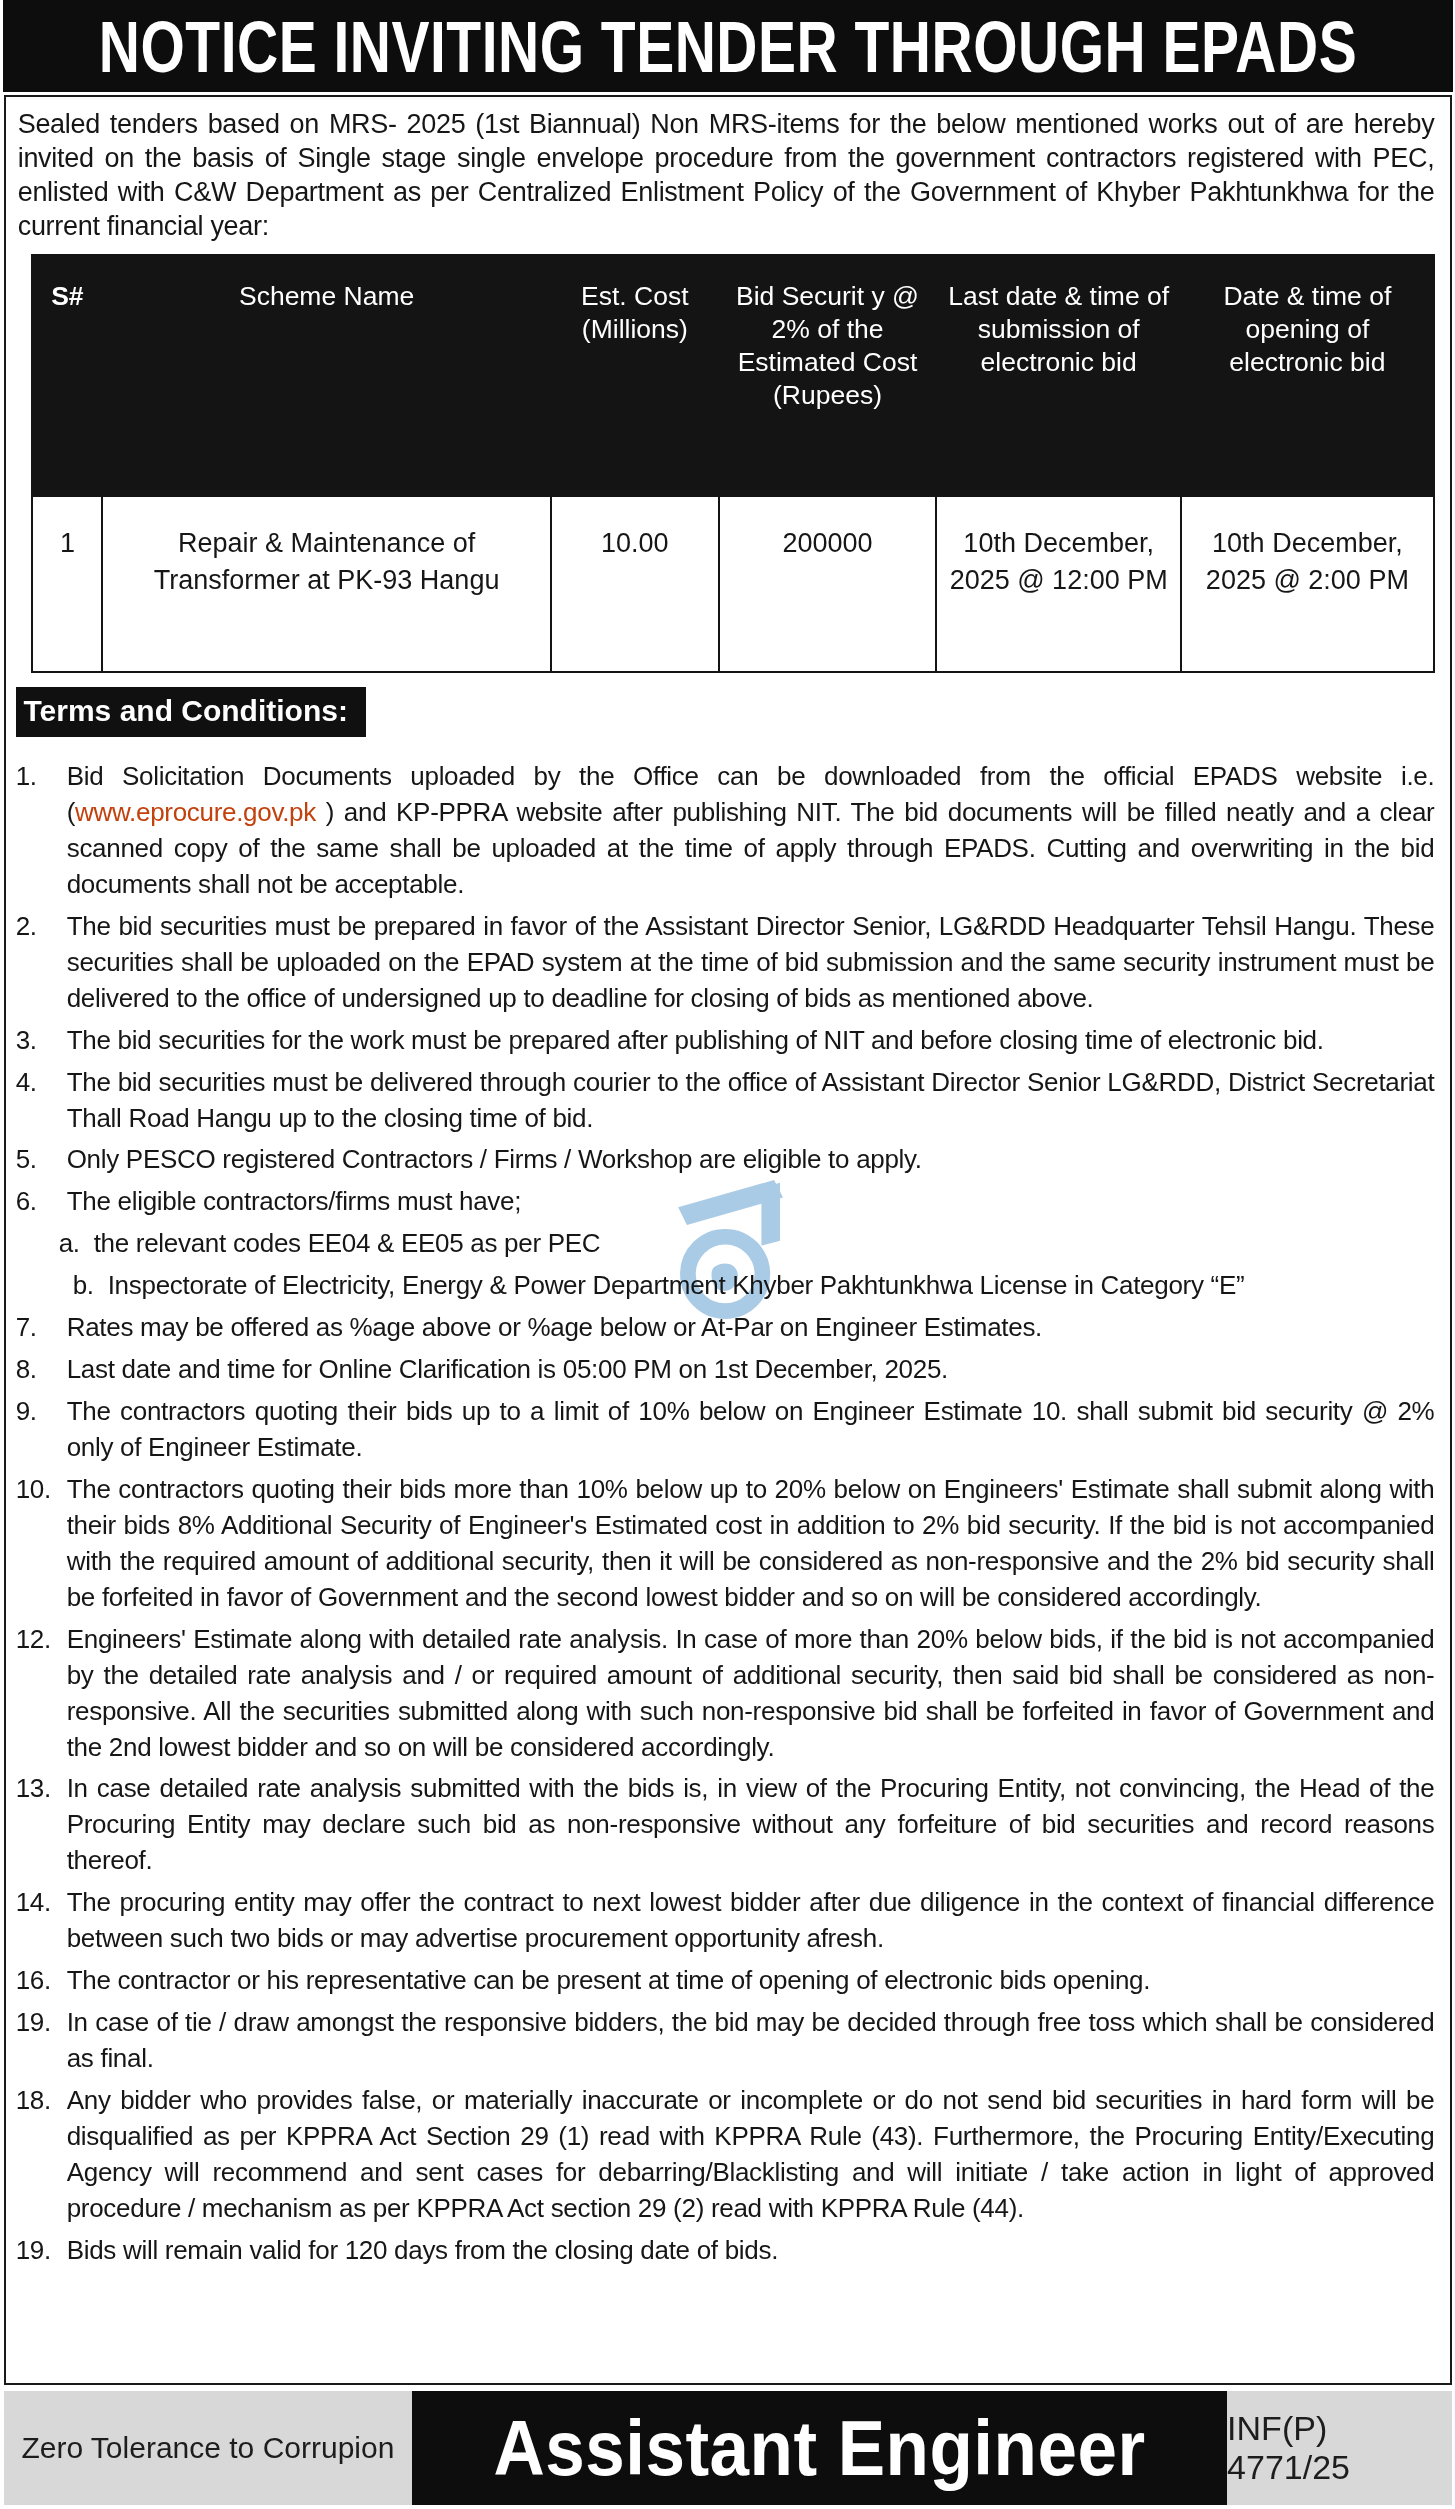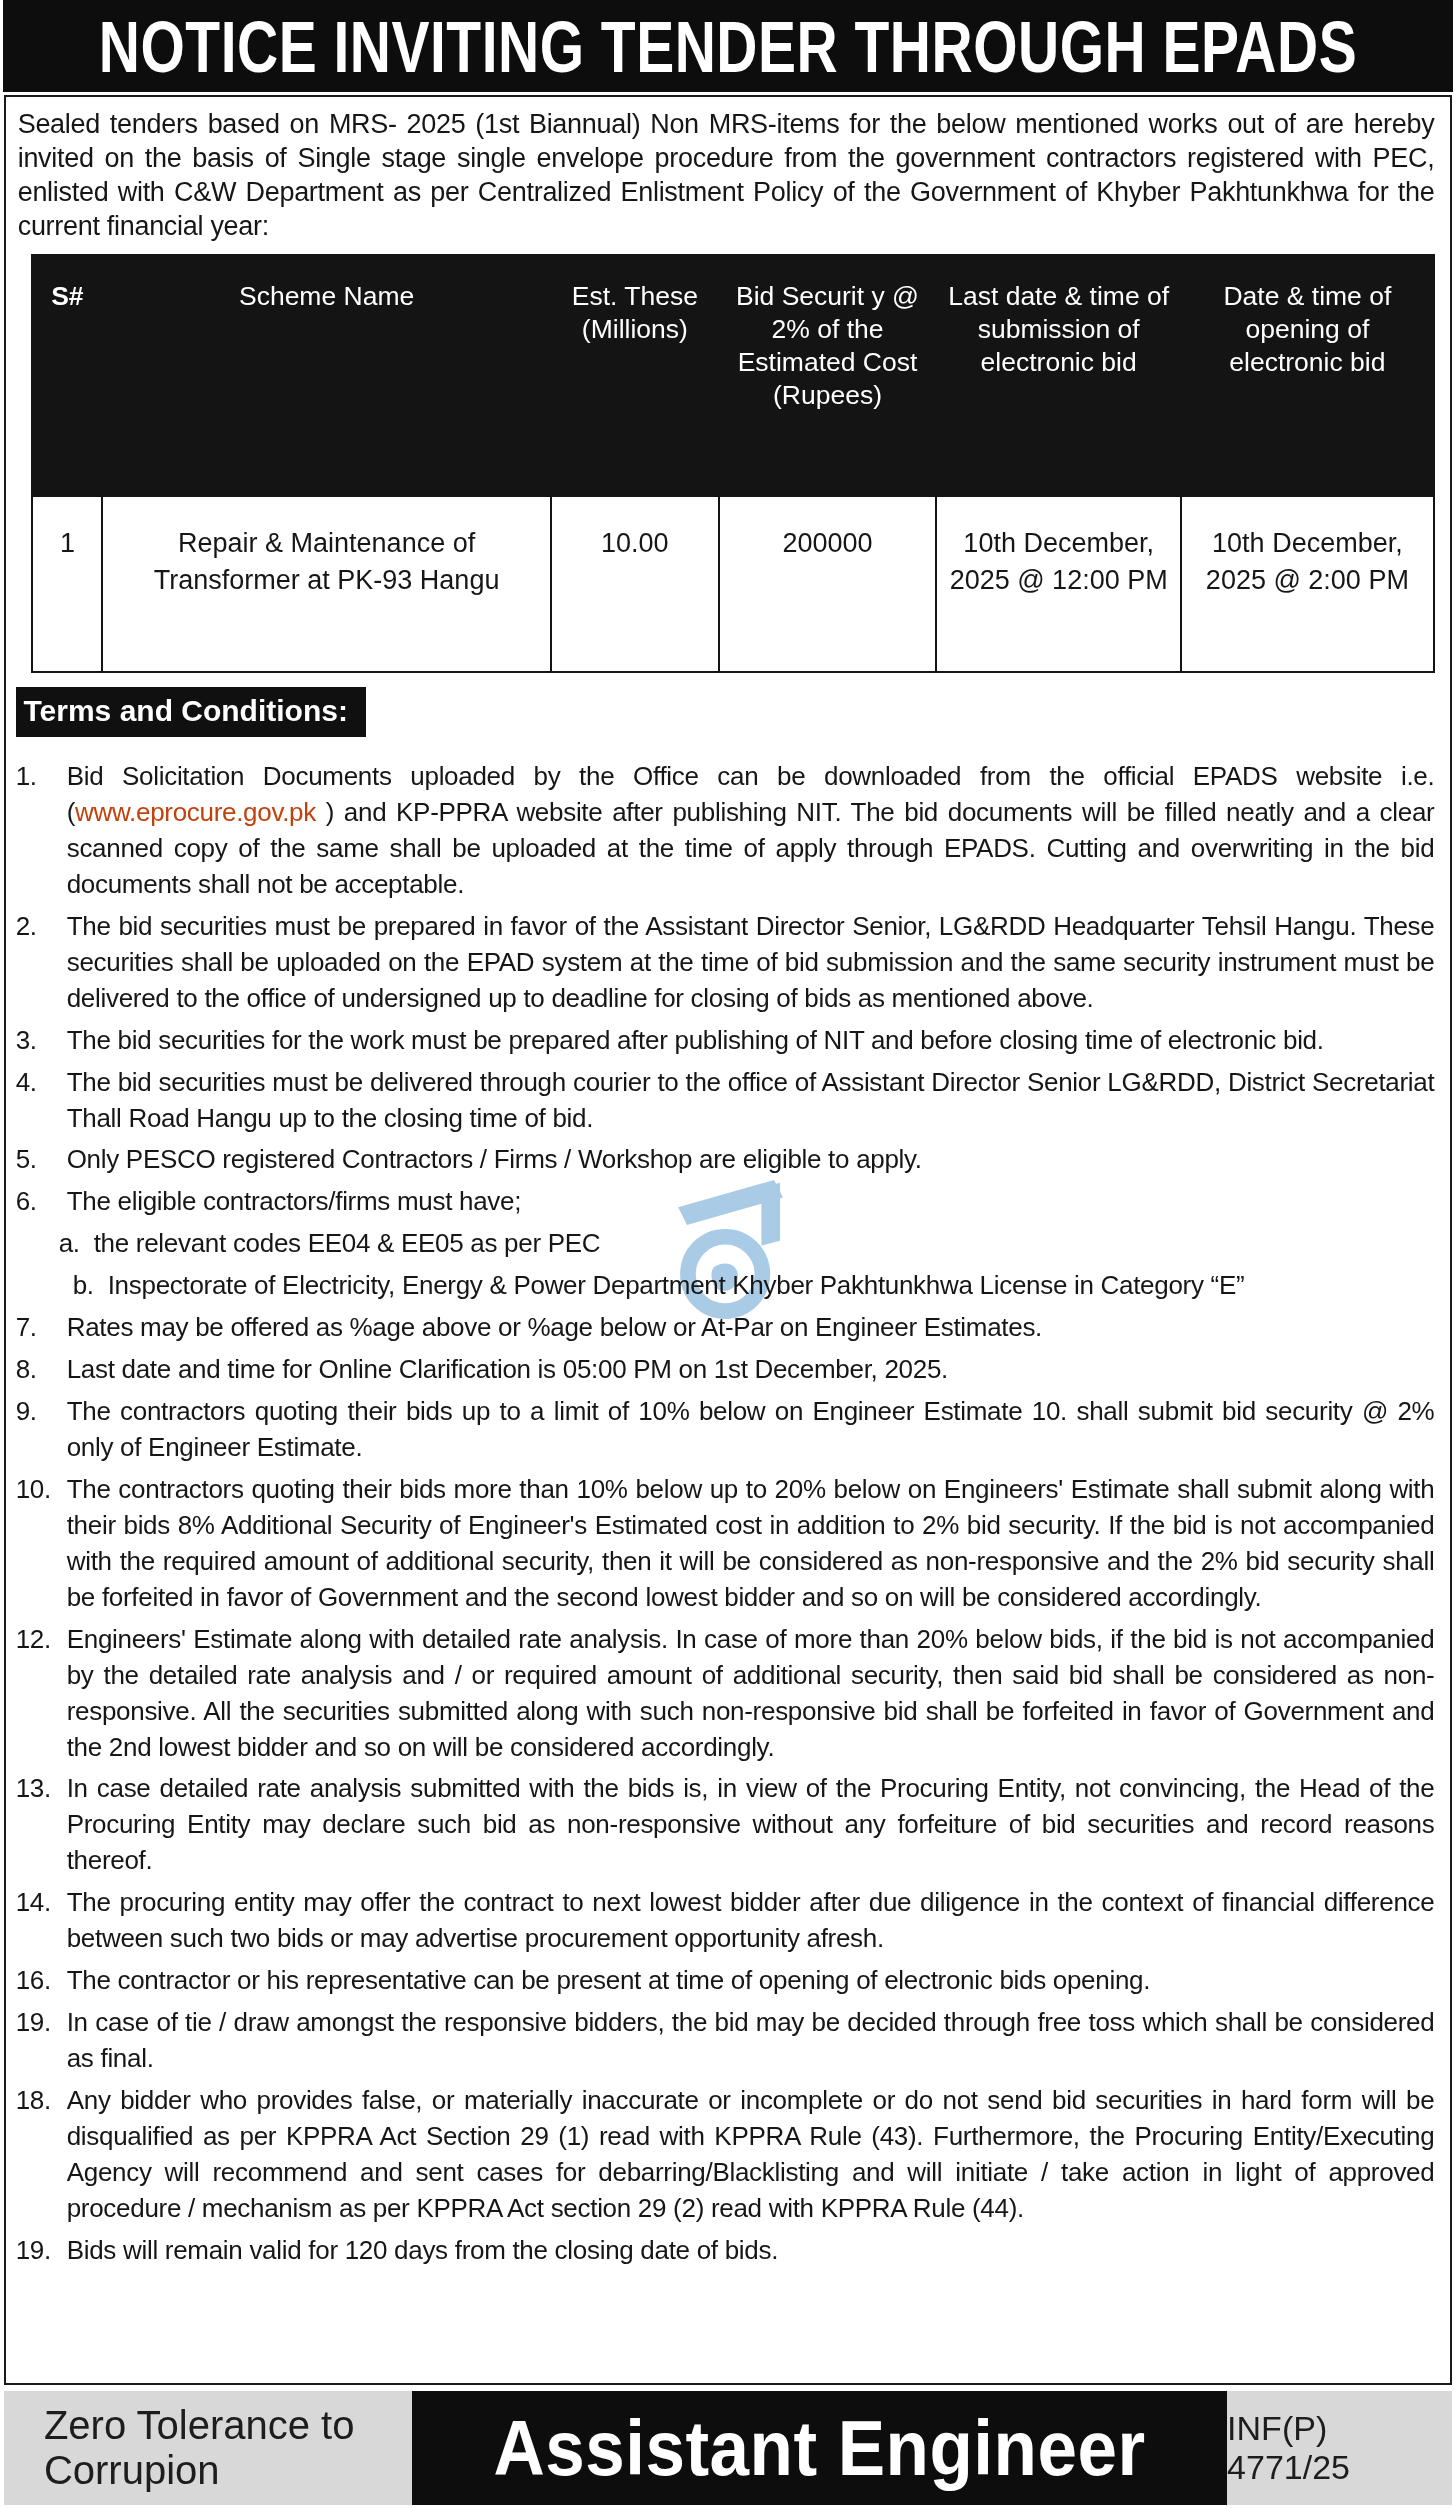--- a/index.html
+++ b/index.html
@@ -137,23 +137,22 @@
     margin:5.9px 3.9px 3.9px 3.9px;
     height:114px;
     flex:0 0 auto;
   }
   .f-left {
     width:408px;
     background:#d8d8d8;
     display:flex;
     align-items:center;
     justify-content:center;
-    font-size:40px;
+    font-size:30px;
     color:#1d1d1d;
-    padding-left:40px;
   }
   .f-center {
     flex:1 1 auto;
     background:#0d0d0d;
     display:flex;
     align-items:center;
     justify-content:center;
   }
   .f-center .sig {
     color:#ffffff;
@@ -197,21 +196,21 @@
         <col class="col-scheme">
         <col class="col-cost">
       <col class="col-sec">
         <col class="col-sub">
         <col class="col-open">
     </colgroup>
     <thead>
       <tr>
         <th class="first">S#</th>
         <th>Scheme Name</th>
-        <th>Est. These (Millions)</th>
+        <th>Est. Cost (Millions)</th>
         <th>Bid Securit y @ 2% of the Estimated Cost (Rupees)</th>
         <th>Last date &amp; time of submission of electronic bid</th>
         <th>Date &amp; time of opening of electronic bid</th>
       </tr>
     </thead>
     <tbody>
       <tr>
         <td>1</td>
         <td>Repair &amp; Maintenance of Transformer at PK-93 Hangu</td>
         <td>10.00</td>

